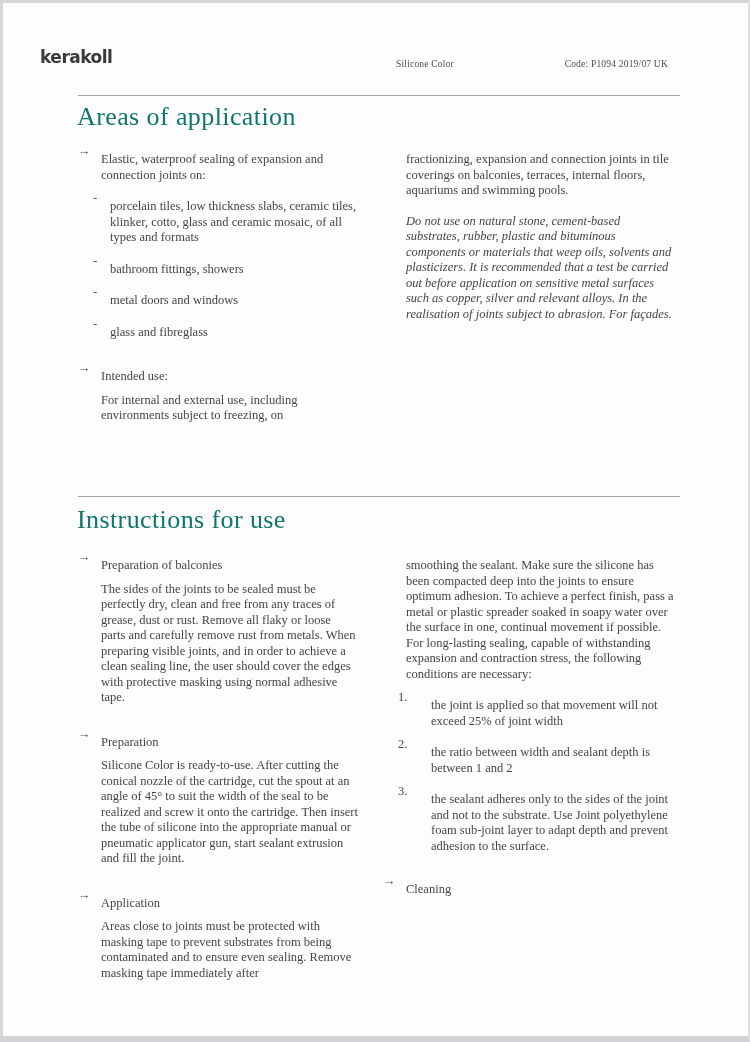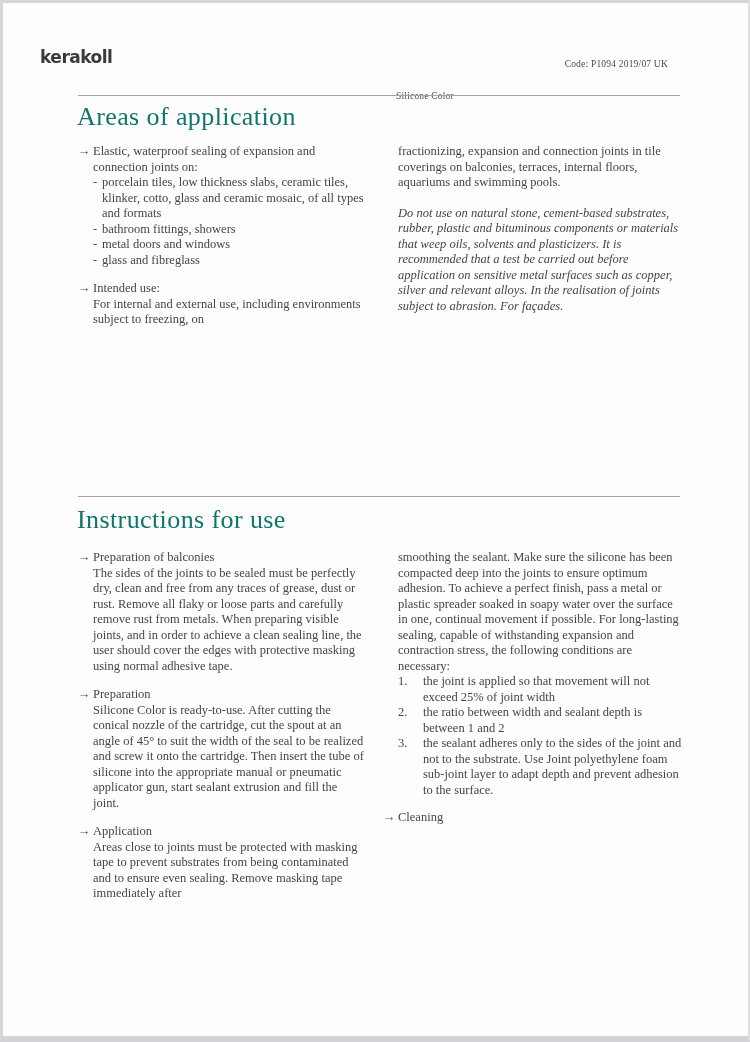--- a/index.html
+++ b/index.html
@@ -22,21 +22,21 @@
   .logo {
     position: absolute; left: 37px; top: 44px;
     font-family: "DejaVu Sans", "Liberation Sans", sans-serif;
     font-weight: 800; font-size: 17px; letter-spacing: -0.5px;
     color: #3a3a3a;
   }
   .hdr-small {
     position: absolute; top: 56px;
     font-size: 9.5px; color: #4c4c4c; letter-spacing: 0.2px;
   }
-  .hdr-product { left: 393px; margin-top: 32px; }
+  .hdr-product { left: 393px; }
   .hdr-code { right: 80px; }
   .rule {
     position: absolute; left: 75px; width: 602px; height: 1px;
     background: #a3a3a8;
   }
   .rule-1 { top: 92px; }
   .rule-2 { top: 493px; }
   
   .sec-title {
     position: absolute; left: 74px;
@@ -48,21 +48,21 @@
   
   .cols {
     position: absolute; left: 75px; width: 606px;
     display: flex;
   }
   .cols-areas { top: 141px; }
   .cols-instructions { top: 547px; }
   .col { font-size: 12.5px; line-height: 15.5px; }
   .col-left  { width: 288px; margin-right: 32px; }
   .col-right { width: 286px; }
-  p { margin: 0; }
+  p { margin: 8px; }
   
   .arrow-item { display: flex; }
   .arrow-item .marker {
     flex: 0 0 15px; width: 15px; color: #4a4a4a;
   }
   .arrow-item .content { flex: 1 1 auto; }
   .hang { margin-left: -15px; }      
   .gap-13 { margin-top: 13px; }
   .gap-15 { margin-top: 15px; font-style: italic; }
   .gap-12 { margin-top: 12px; }

